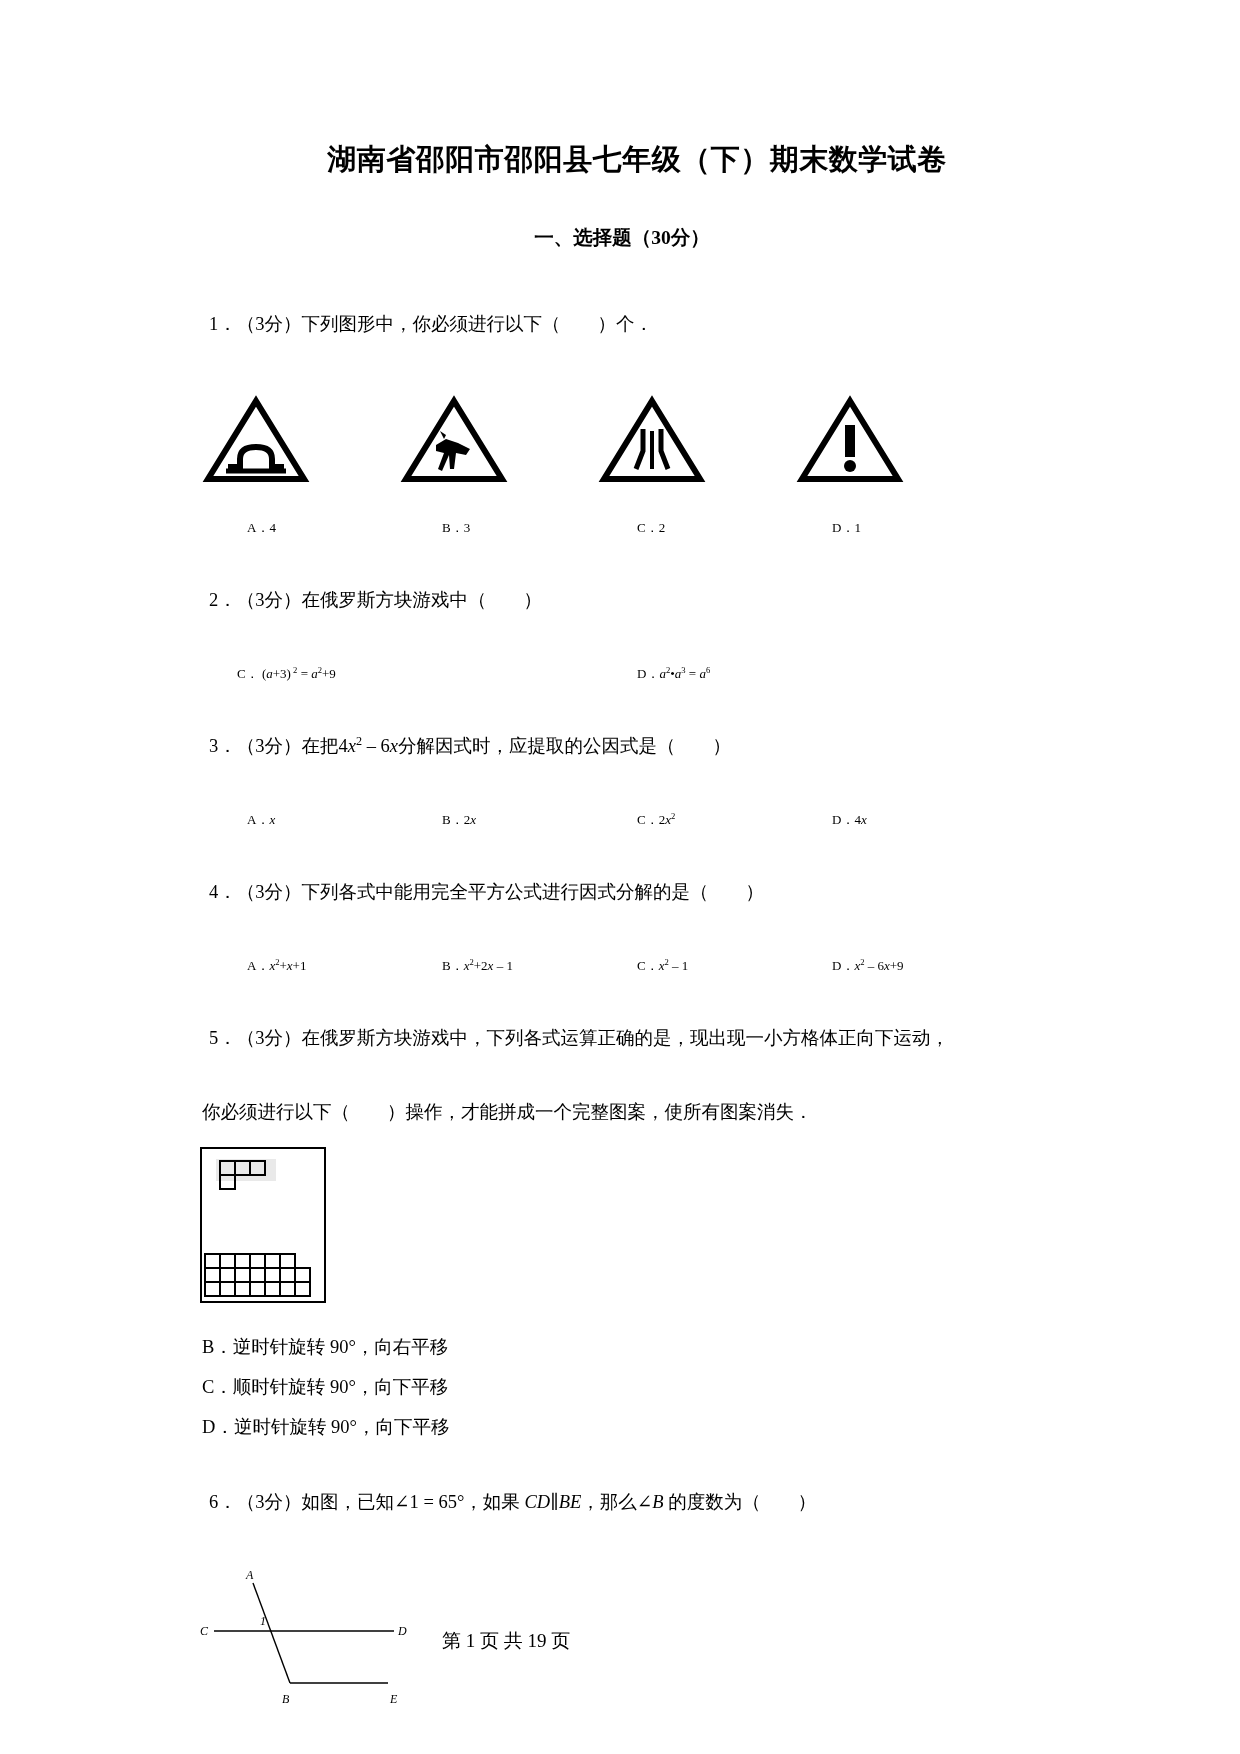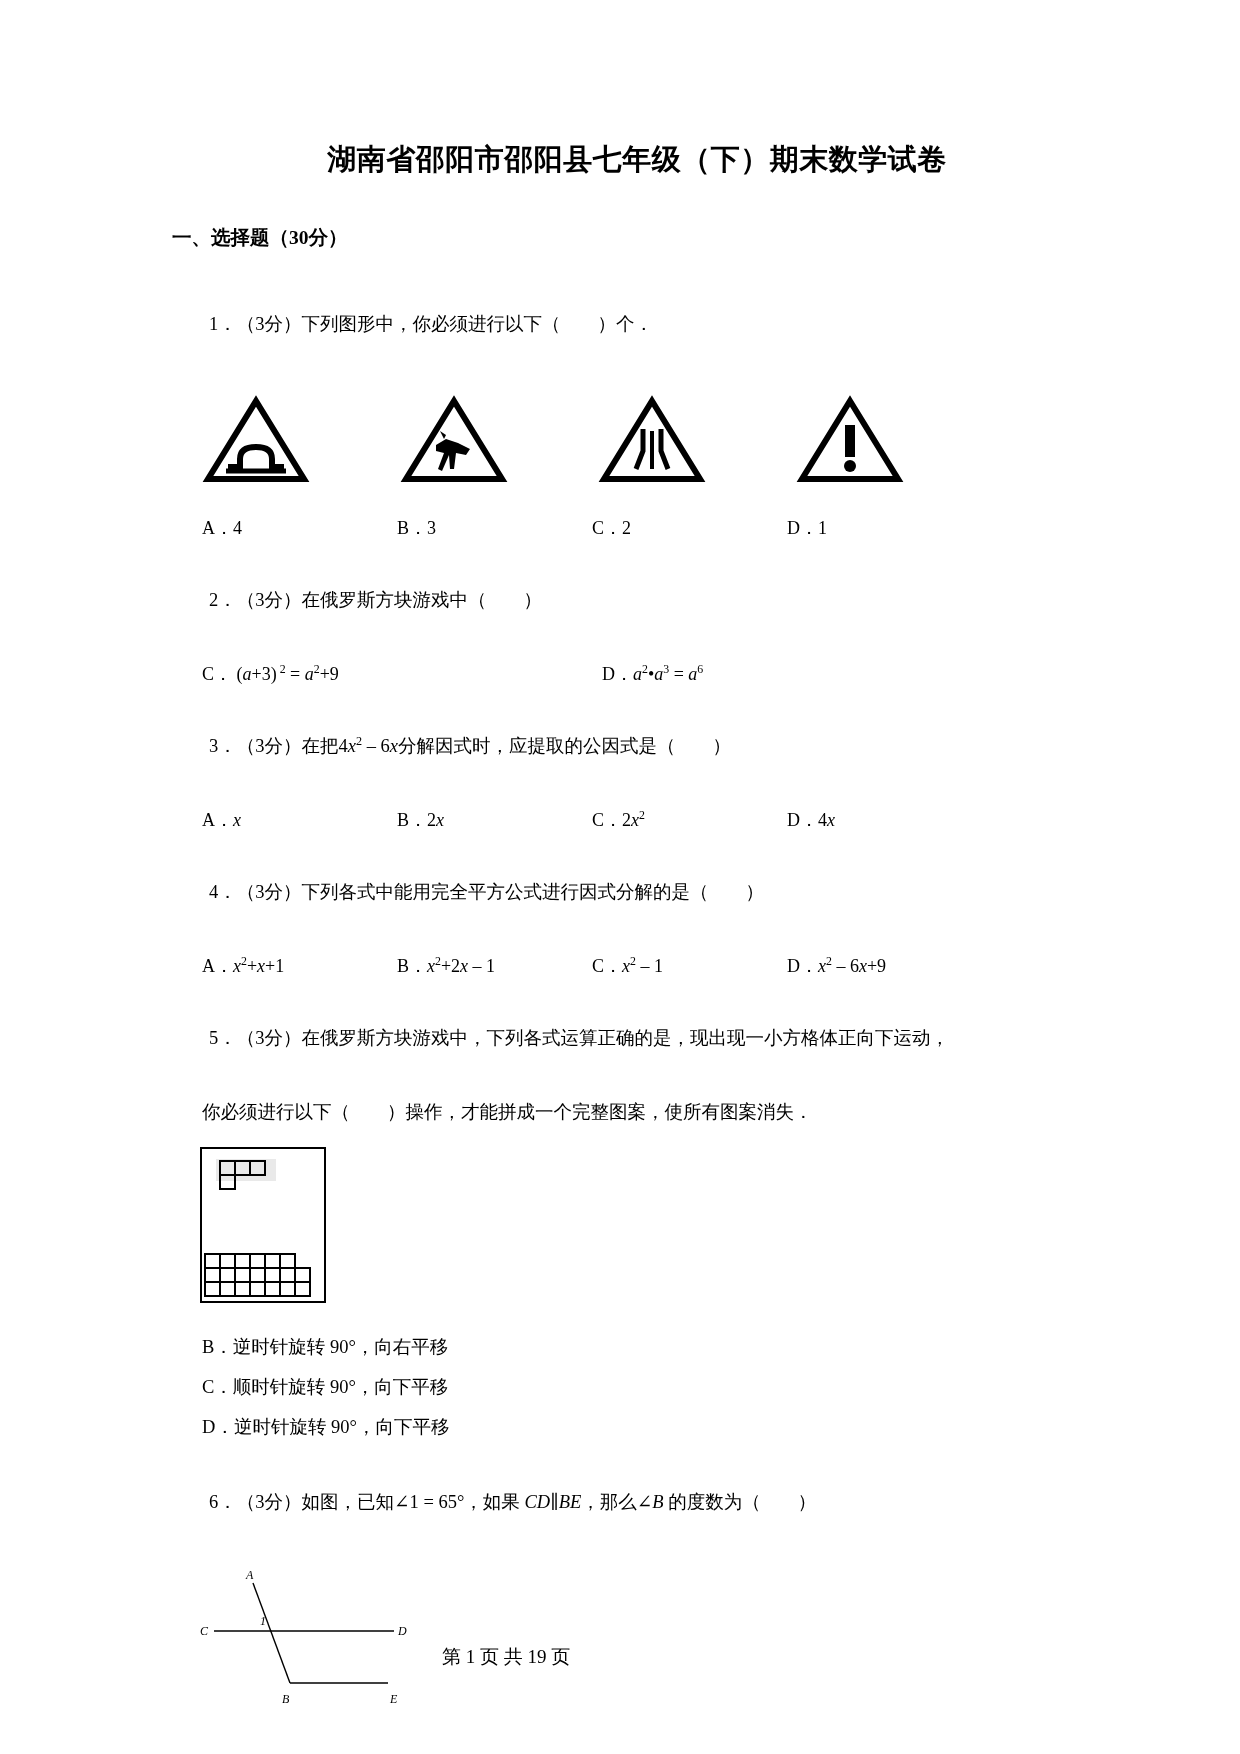--- a/index.html
+++ b/index.html
@@ -35,20 +35,21 @@
     font-size: 29px;
     letter-spacing: 0.5px;
     margin: 0 0 44px 0;
     padding-left: 30px;
   }
   .section-head {
     font-family: "DejaVu Sans", "Liberation Sans", sans-serif;
     font-weight: bold;
     font-size: 19.5px;
     margin: 8px 0 22px 0;
+    text-align: center;
   }
   .section-head .pts {
     font-family: "Liberation Serif", serif;
     font-weight: bold;
   }
   .q {
     margin: 0 0 4px 0;
   }
   .q-stem {
     font-size: 18.5px;
@@ -57,24 +58,25 @@
     white-space: pre-wrap;
   }
   .q-stem .num {
     font-family: "Liberation Serif", serif;
   }
   .indent {
     padding-left: 30px;
   }
   .opt-row {
     display: flex;
-    font-size: 18px;
+    font-size: 13px;
     line-height: 34px;
     padding-left: 30px;
     margin-bottom: 4px;
+    justify-content: center;
   }
   .opt-row.four > .opt { width: 195px; flex: 0 0 195px; }
   .opt-row.two > .opt { width: 400px; flex: 0 0 400px; }
   .opt-row.two > .opt:first-child { width: 400px; }
   .opt-stack .opt {
     font-size: 18.5px;
     line-height: 40px;
     padding-left: 30px;
   }
   .opt .lab {
@@ -107,21 +109,21 @@
   }
   
   .geo-wrap {
     padding-left: 26px;
     margin: 10px 0 10px 0;
   }
   .footer {
     position: absolute;
     left: 0;
     right: 0;
-    bottom: 84px;
+    bottom: 100px;
     text-align: center;
     font-size: 19px;
     font-family: "Liberation Serif", serif;
   }
   .wm {
     fill: #e9e9e9;
   }
 </style>
 </head>
 <body>

